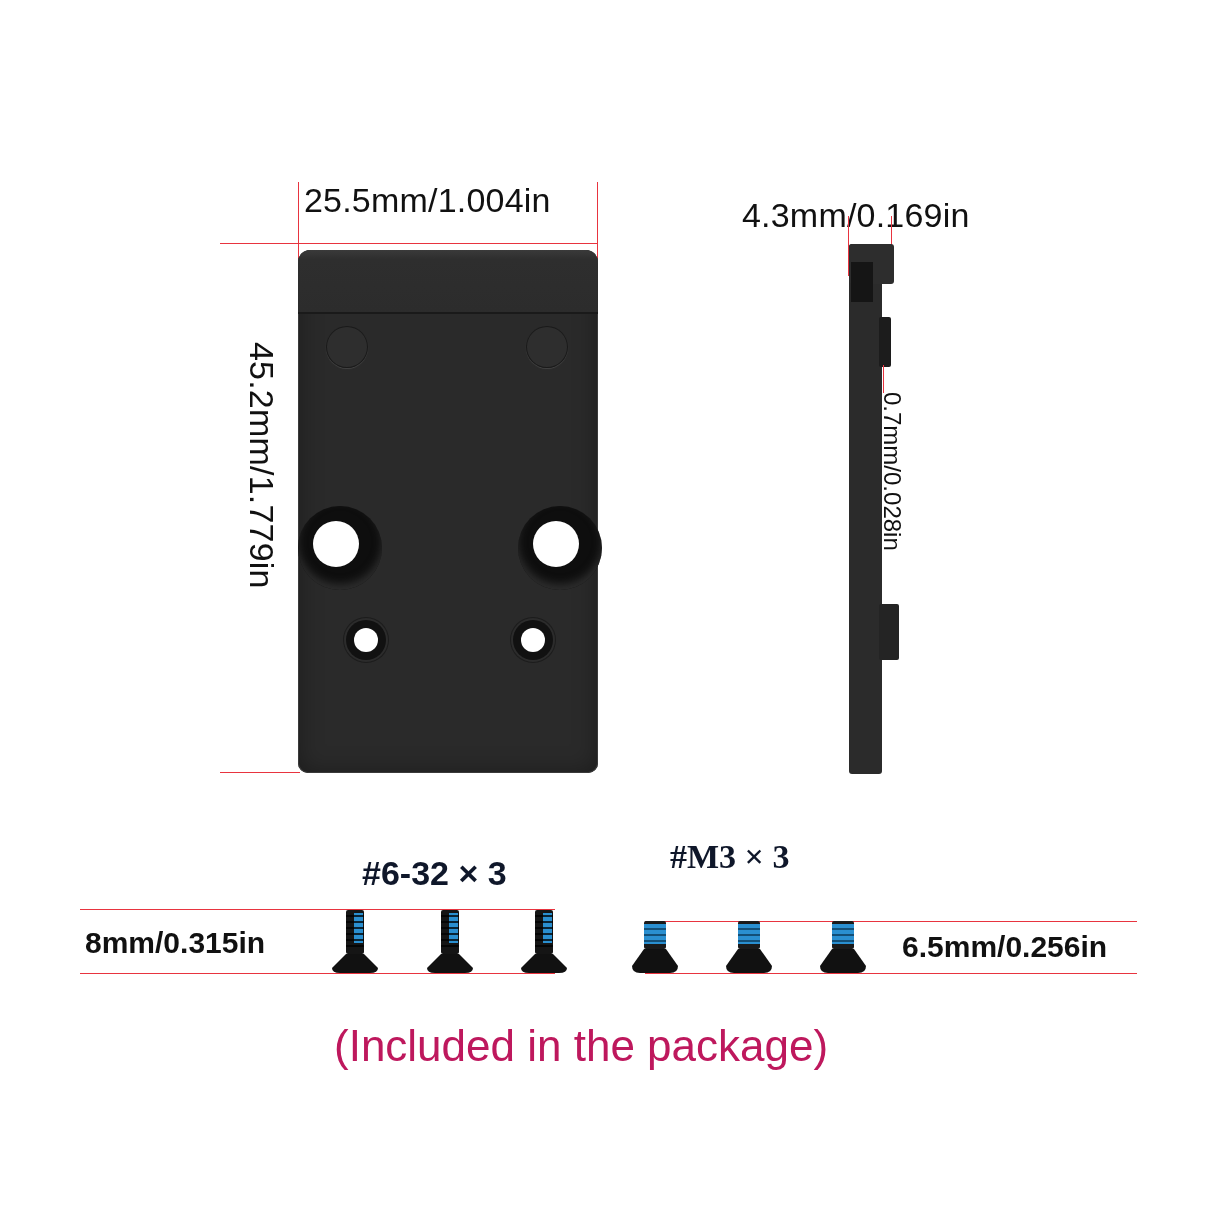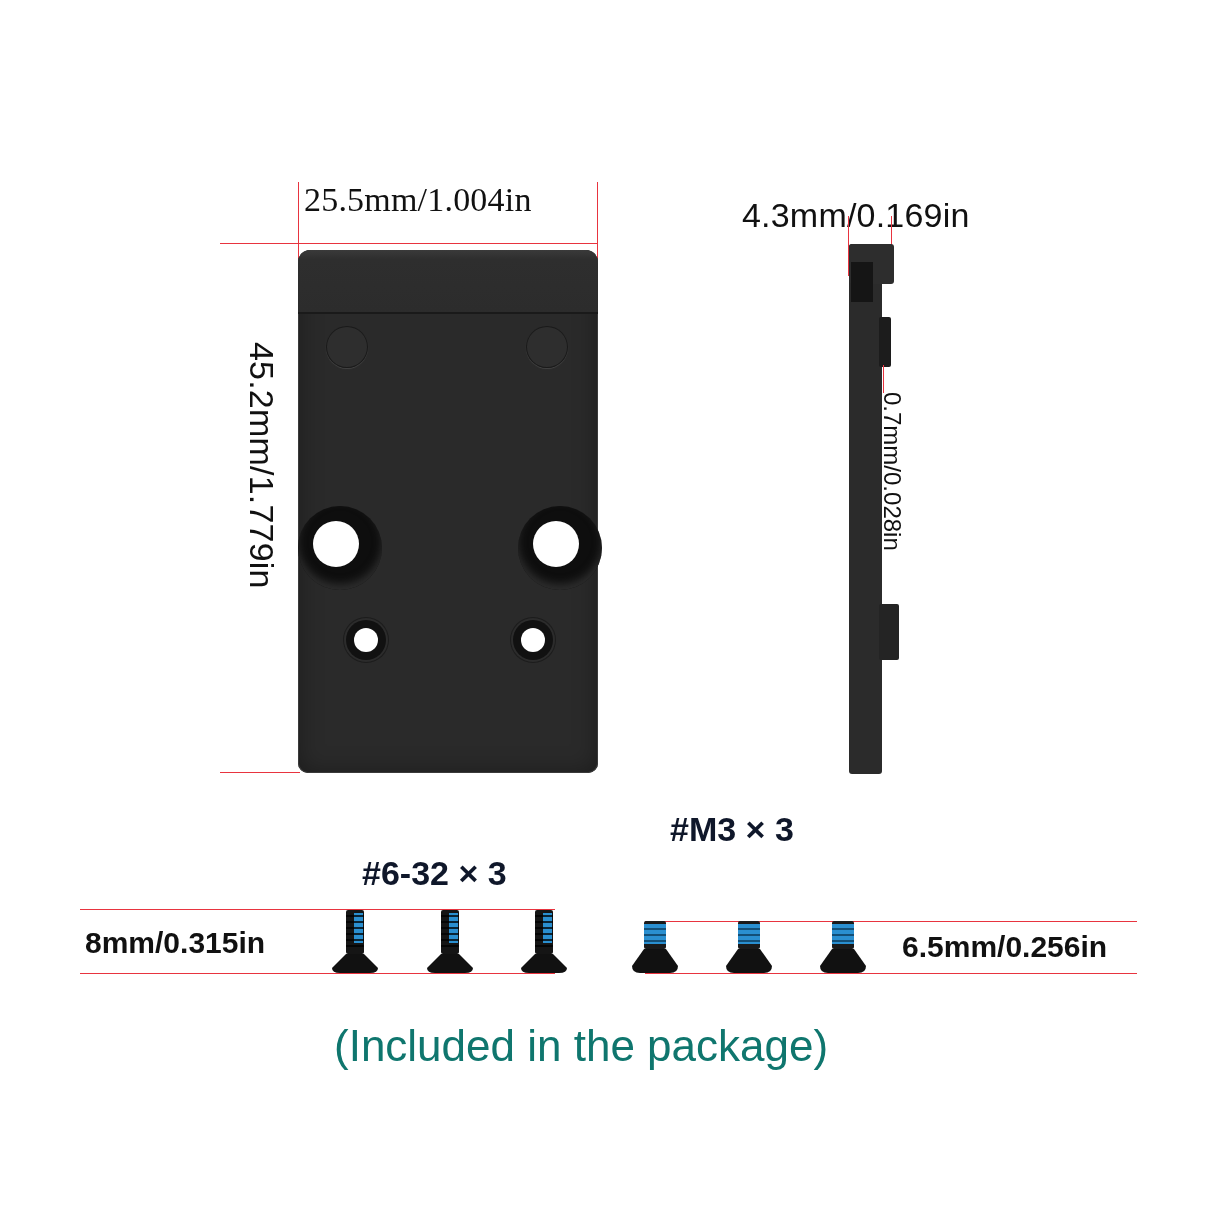--- a/index.html
+++ b/index.html
@@ -12,31 +12,31 @@
   .plate { position:absolute; left:298px; top:250px; width:300px; height:523px; background:#2a2a2a; border-radius:12px 12px 10px 10px; box-shadow: inset 0 0 0 1px #3a3a3a, inset 0 0 24px rgba(0,0,0,0.35); }
   .plate-top { position:absolute; left:0; top:0; width:300px; height:62px; border-radius:14px 14px 0 0; background:linear-gradient(#3a3a3a 0%, #2e2e2e 15%, #2c2c2c 100%); border-bottom:2px solid #1a1a1a; }
   .pin { position:absolute; width:42px; height:42px; border-radius:50%; background:#2e2e2e; box-shadow: inset 0 0 0 1px #1a1a1a, 0 1px 1px #444; }
   .cs-hole { position:absolute; width:84px; height:84px; border-radius:50%; background:#0e0e0e; box-shadow: inset 0 -6px 8px #2d2d2d; }
   .cs-hole .bore { position:absolute; left:15px; top:15px; width:46px; height:46px; border-radius:50%; background:#fff; }
   .sm-hole { position:absolute; width:40px; height:40px; border-radius:50%; background:#111; box-shadow: 0 0 0 2px #2c2c2c, 0 0 0 3px #1c1c1c; }
   .sm-hole .bore { position:absolute; left:8px; top:8px; width:24px; height:24px; border-radius:50%; background:#fff; }
   .side { position:absolute; left:849px; top:244px; width:33px; height:530px; background:#2b2b2b; border-radius:3px; }
   .screw { position:absolute; }
   .title-bold { font-weight:bold; font-size:34px; color:#0f172a; white-space:nowrap; line-height:1; }
-  .caption { font-size:44px; color:#0f766e; white-space:nowrap; line-height:1; }
+  .caption { font-size:44px; color:#be185d; white-space:nowrap; line-height:1; }
 </style>
 </head>
 <body>
 
 <div class="rline-v" style="left:298px; top:182px; height:80px;"></div>
 <div class="rline-v" style="left:597px; top:182px; height:80px;"></div>
 <div class="rline-h" style="left:220px; top:243px; width:378px;"></div>
 <div class="rline-h" style="left:220px; top:772px; width:80px;"></div>
 
-<div class="abs dim-text" style="left:304px; top:183px;font-family:Liberation Serif, serif;">25.5mm/1.004in</div>
+<div class="abs dim-text" style="left:304px; top:183px;">25.5mm/1.004in</div>
 
 <div class="abs dim-text" style="left:245px; top:342px; transform-origin:0 0; transform:rotate(90deg) translate(0,-34px);">45.2mm/1.779in</div>
 
 <div class="plate">
   <div class="plate-top"></div>
   <div class="pin" style="left:28px; top:76px;"></div>
   <div class="pin" style="left:228px; top:76px;"></div>
   <div class="cs-hole" style="left:0px; top:256px;">
       <div class="bore"></div>
     </div>
@@ -58,21 +58,21 @@
 <div class="side">
   <div style="position:absolute; left:0; top:0; width:45px; height:40px; background:#2d2d2d; border-radius:3px;"></div>
   <div style="position:absolute; left:2px; top:18px; width:22px; height:40px; background:#151515;"></div>
   <div style="position:absolute; left:30px; top:73px; width:12px; height:50px; background:#1c1c1c; border-radius:2px;"></div>
   <div style="position:absolute; left:30px; top:360px; width:20px; height:56px; background:#242424; border-radius:2px;"></div>
 </div>
 <div class="rline-v" style="left:883px; top:365px; height:28px;"></div>
 <div class="abs dim-small" style="left:878px; top:392px; font-size:24px; transform-origin:0 0; transform:rotate(90deg) translate(0,-26px);">0.7mm/0.028in</div>
 
 <div class="abs title-bold" style="left:362px; top:856px;">#6-32 × 3</div>
-<div class="abs title-bold" style="left:670px; top:812px;">#M3 × 3</div>
+<div class="abs title-bold" style="left:670px; top:840px;font-family:Liberation Serif, serif;">#M3 × 3</div>
 
 <div class="rline-h" style="left:80px; top:909px; width:475px;"></div>
 <div class="rline-h" style="left:80px; top:973px; width:475px;"></div>
 <div class="abs dim-small" style="left:85px; top:928px;font-weight:bold;">8mm/0.315in</div>
 
 <div class="rline-h" style="left:645px; top:921px; width:492px;"></div>
 <div class="rline-h" style="left:645px; top:973px; width:492px;"></div>
 <div class="abs dim-small" style="left:902px; top:932px;font-weight:bold;">6.5mm/0.256in</div>
 
 <svg class="screw" style="left:330px; top:908px;" width="50" height="66" viewBox="0 0 50 66">

